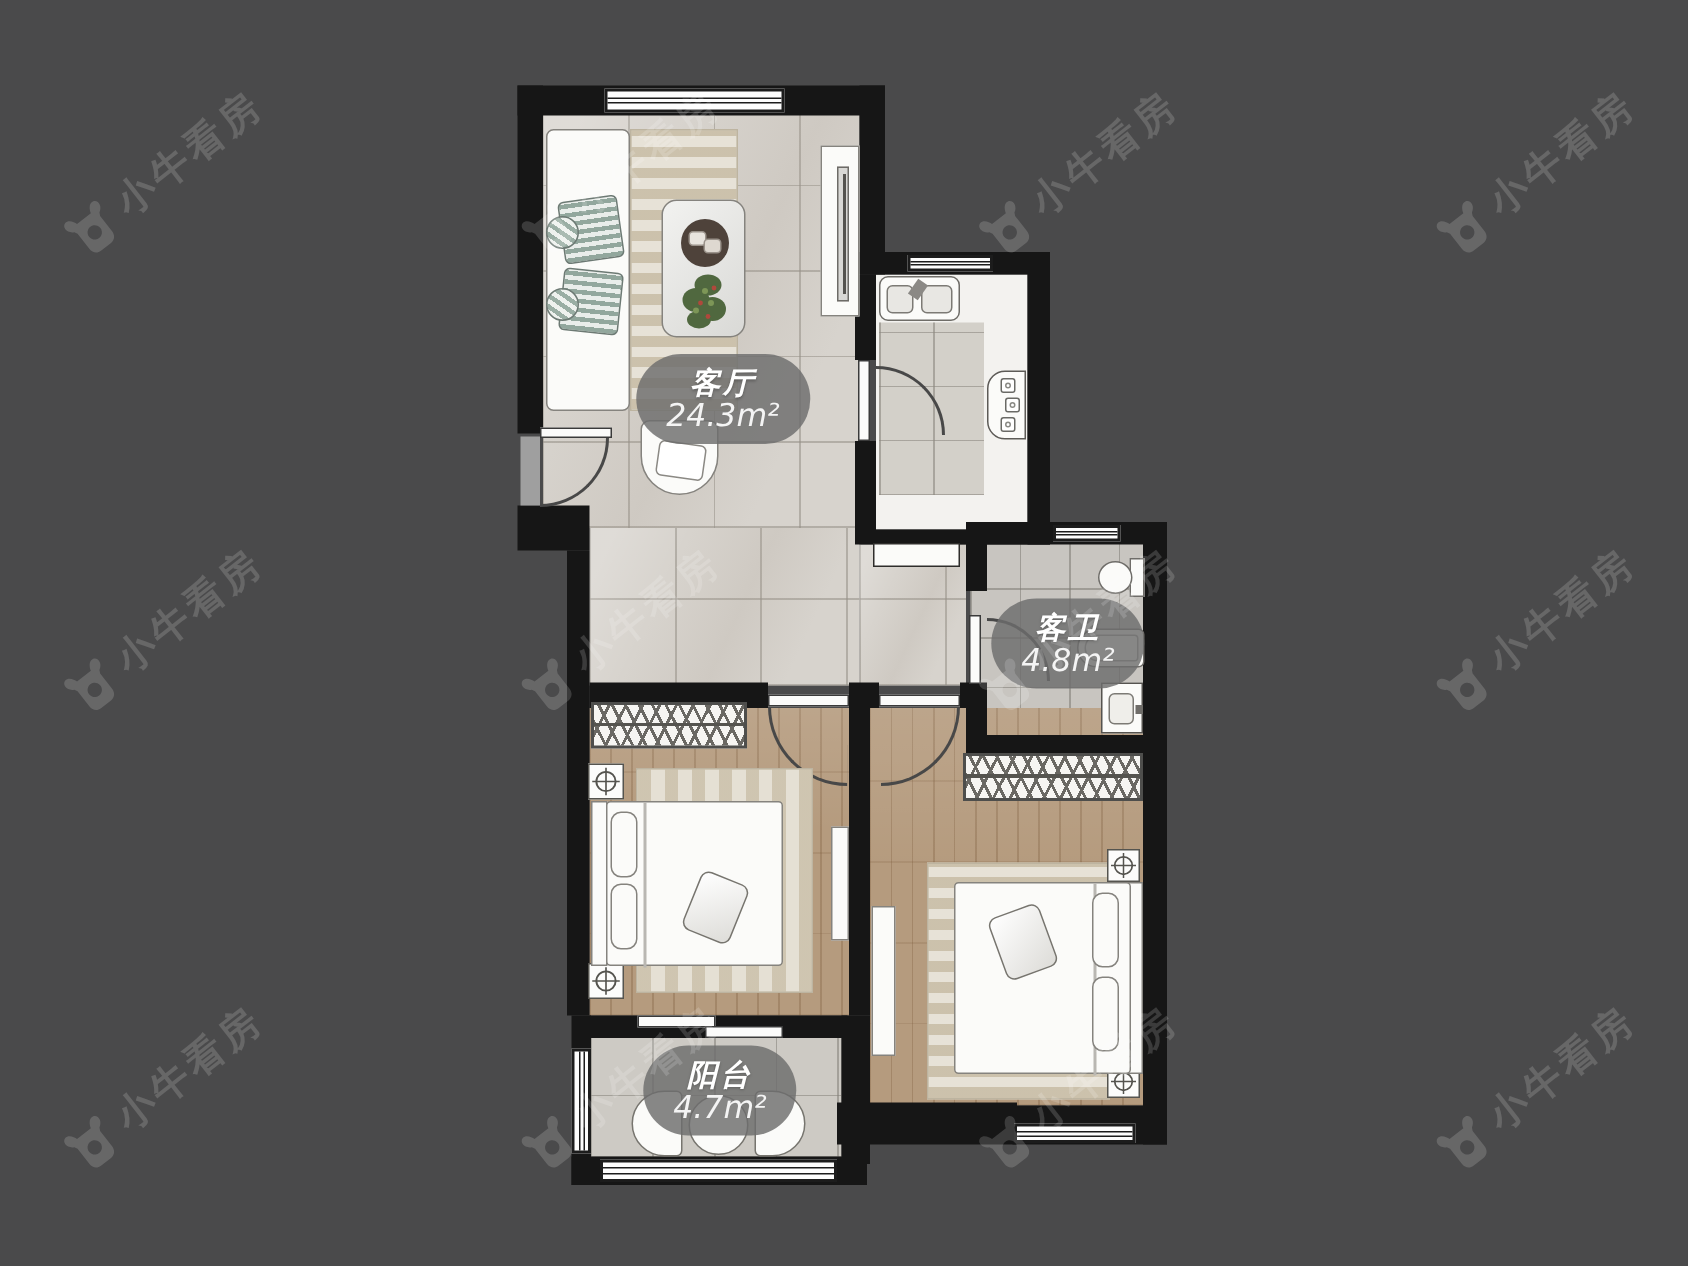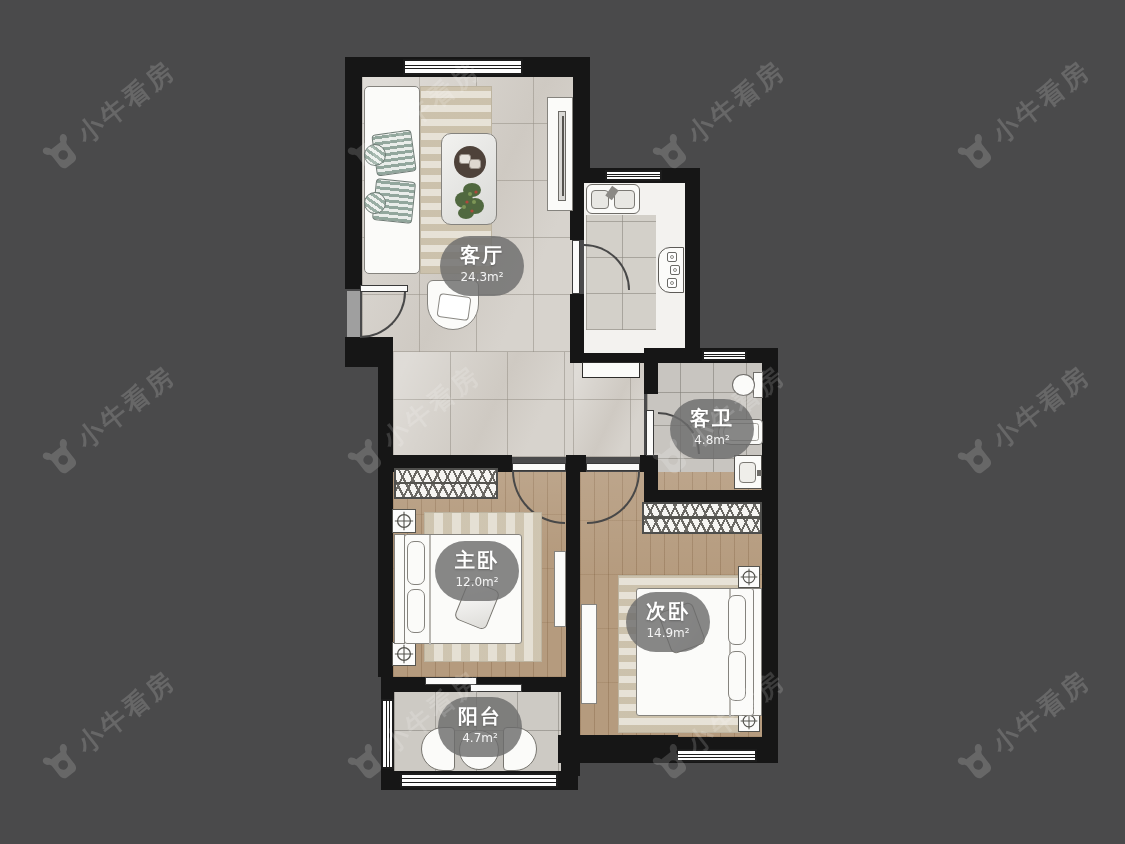--- a/index.html
+++ b/index.html
@@ -56,24 +56,24 @@
     background-image:
       linear-gradient(to bottom, transparent 44%, #55544f 44%, #55544f 52%, transparent 52%),
       repeating-linear-gradient(63deg, transparent 0 6px, #6a6863 6px 8px),
       repeating-linear-gradient(117deg, transparent 0 8px, #6a6863 8px 10px);}
   .dl{position:absolute;background:#fcfcfb;border:1.5px solid #55544f;box-sizing:border-box;}
   .dl svg{display:block;width:100%;height:100%;}
   .burner{position:absolute;width:10px;height:10px;border:1px solid #6a6a66;border-radius:2px;background:#fff;box-sizing:border-box;}
   .burner::after{content:"";position:absolute;inset:2px;border-radius:50%;border:1px solid #8a8a85;}
   
   .pill{position:absolute;transform:translate(-50%,-50%);background:rgba(108,108,108,.82);
-    border-radius:44px;padding:7px 20px 9px;text-align:center;color:#fff;white-space:nowrap;z-index:30;}
+    border-radius:44px;padding:7px 20px 9px;text-align:center;color:#fff;white-space:nowrap;z-index:30;font-style:italic;}
   .pill .rn{display:block;font-size:20px;font-weight:bold;letter-spacing:2px;line-height:24px;
     text-shadow:0 1px 2px rgba(0,0,0,.25);}
-  .pill .ra{display:block;font-size:12px;line-height:20px;color:#f4f4f4;}
+  .pill .ra{display:block;font-size:21px;line-height:20px;color:#f4f4f4;}
   
   #wm-layer{position:absolute;inset:0;z-index:50;pointer-events:none;}
   .wm{position:absolute;display:flex;align-items:center;gap:7px;color:rgba(255,255,255,.16);
       transform:translate(-50%,-50%) rotate(-38deg);}
   .wm span{font-size:26px;font-weight:bold;letter-spacing:3px;white-space:nowrap;}
   .wm svg{flex:0 0 auto;}
 </style>
 </head>
 <body>
 
@@ -258,28 +258,20 @@
   <div class="furn" style="left:459px;top:730px;width:40px;height:40px;border-radius:50%;border-color:#77756f;"></div>
 
   <div class="pill" style="left:482px;top:266px;">
     <span class="rn">客厅</span>
     <span class="ra">24.3m²</span>
   </div>
   <div class="pill" style="left:712px;top:429px;">
     <span class="rn">客卫</span>
     <span class="ra">4.8m²</span>
   </div>
-  <div class="pill" style="left:477px;top:571px;">
-    <span class="rn">主卧</span>
-    <span class="ra">12.0m²</span>
-  </div>
-  <div class="pill" style="left:668px;top:622px;">
-    <span class="rn">次卧</span>
-    <span class="ra">14.9m²</span>
-  </div>
   <div class="pill" style="left:480px;top:727px;">
     <span class="rn">阳台</span>
     <span class="ra">4.7m²</span>
   </div>
 
   <div id="wm-layer">
       <div class="wm" style="left: 110px; top: 115px;">
         <svg width="34" height="34" viewBox="0 0 32 32" fill="currentColor">
           <path fill-rule="evenodd" d="M6 10 C2 8 1.5 3 5 2 C8 1.3 10 5 10.5 7 L21.5 7 C22 5 24 1.3 27 2 C30.5 3 30 8 26 10 L25 12 L25 24 C25 27.3 23 29.5 20 29.5 L12 29.5 C9 29.5 7 27.3 7 24 L7 12 Z M16 13.5 a4.5 4.5 0 1 0 0.01 0 Z"></path>
         </svg>

